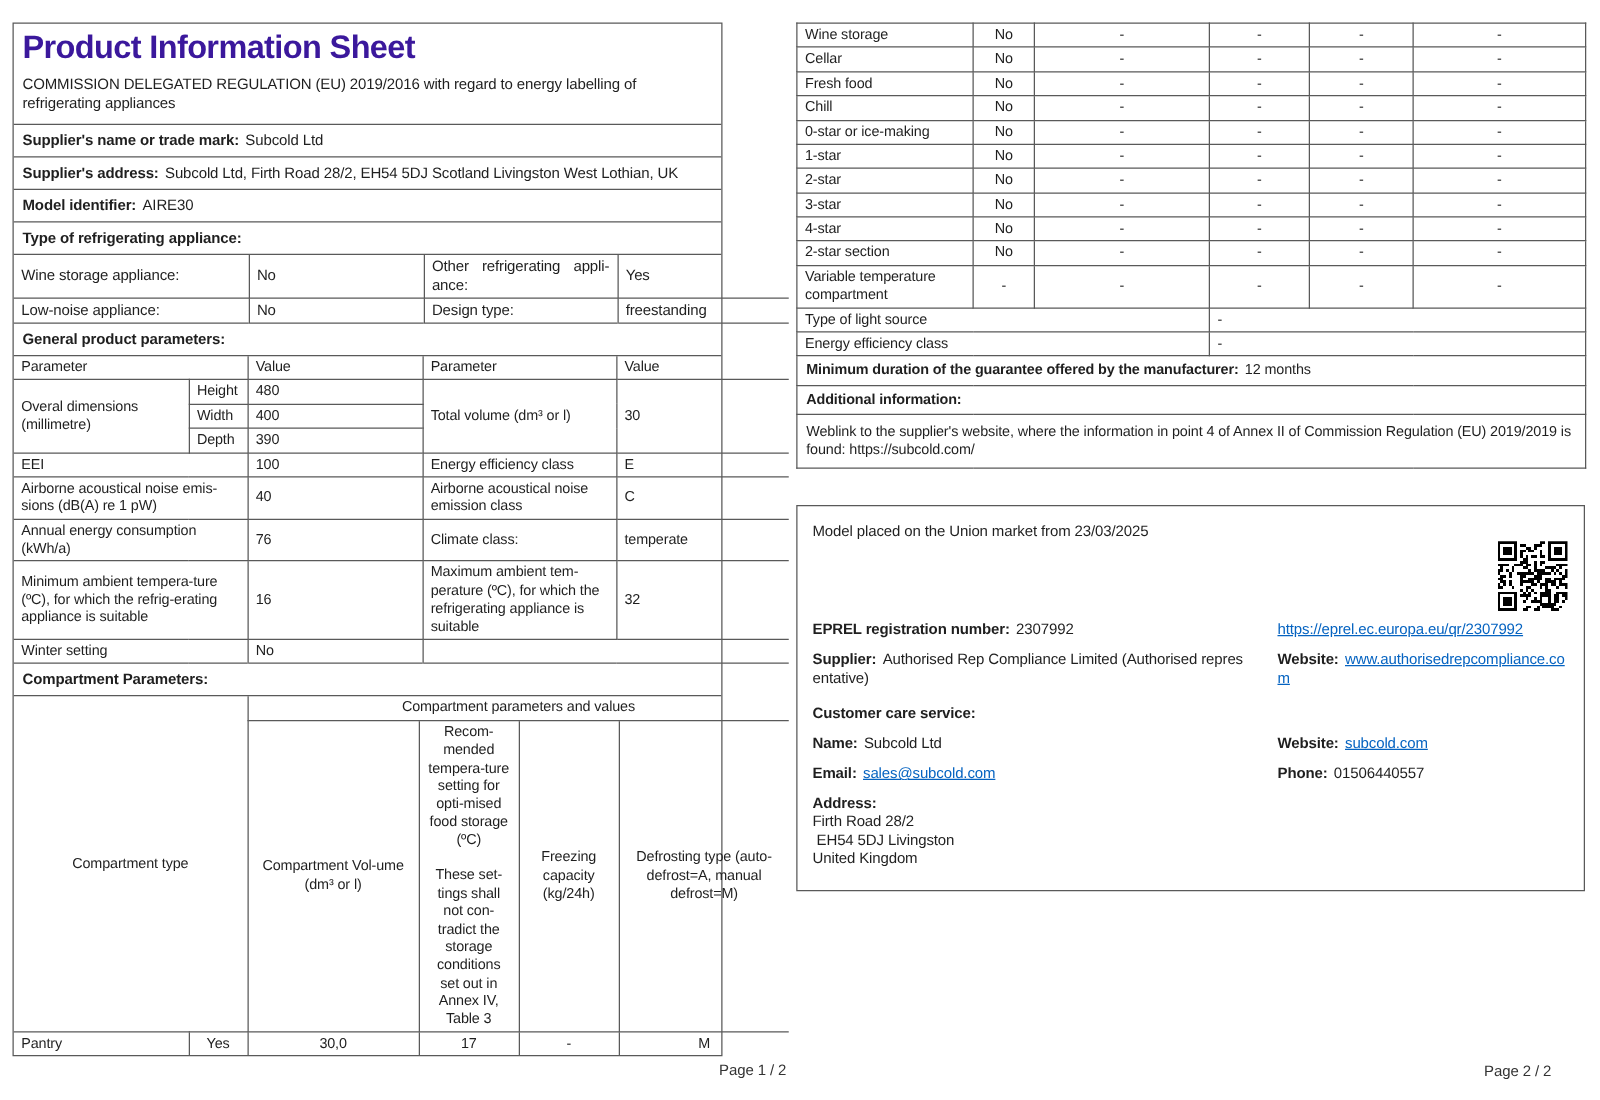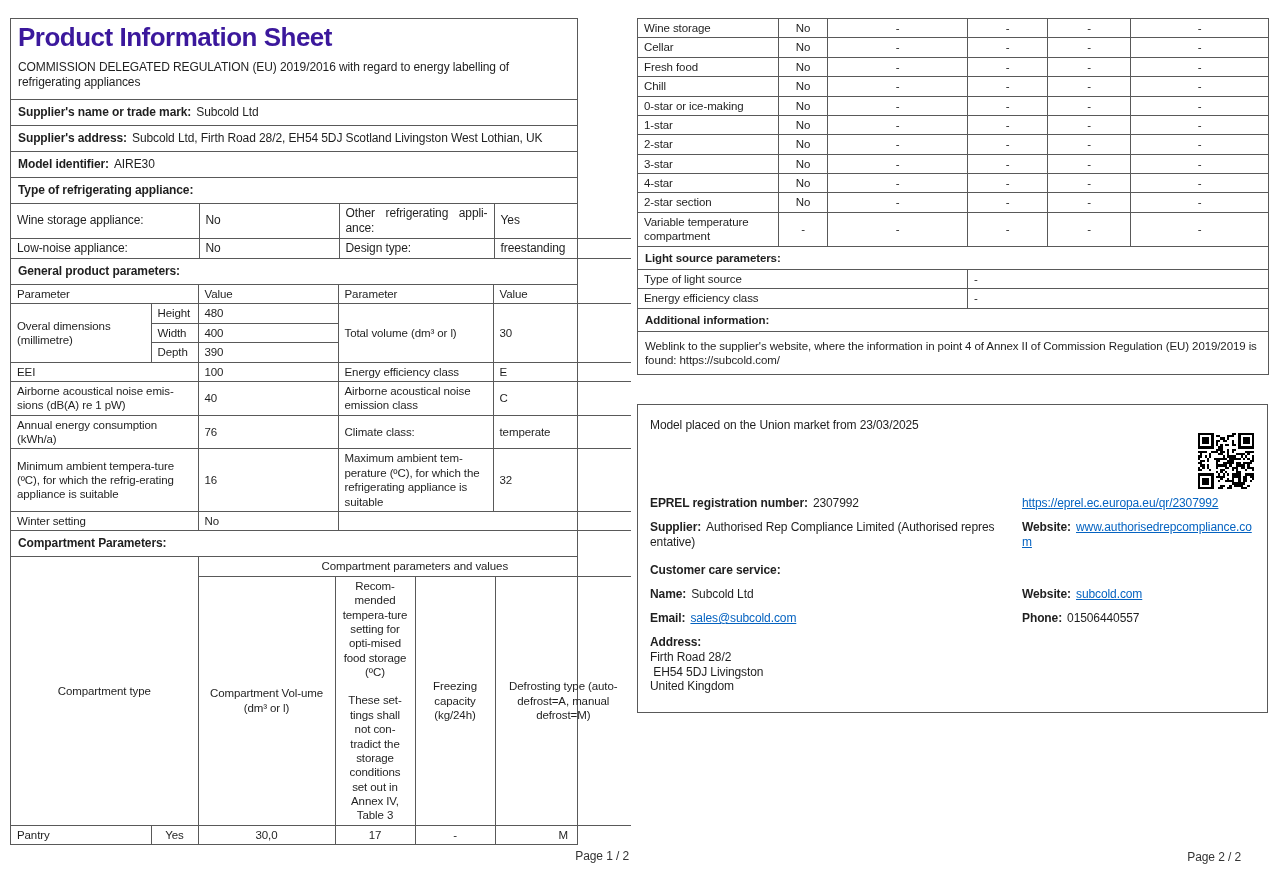--- a/index.html
+++ b/index.html
@@ -312,29 +312,31 @@
     <tr>
       <td>Variable temperature compartment</td>
       <td class="ctr">-</td>
       <td class="ctr">-</td>
       <td class="ctr">-</td>
       <td class="ctr">-</td>
       <td class="ctr">-</td>
     </tr>
 
     <tr>
-      <td class="secrow" colspan="6"><b>Light source parameters:</b></td>
-    </tr>
-    <tr>
       <td class="h19" colspan="3">Type of light source</td>
       <td colspan="3">-</td>
     </tr>
     <tr>
       <td class="h19" colspan="3">Energy efficiency class</td>
       <td colspan="3">-</td>
+    </tr>
+    <tr>
+      <td class="secrow" colspan="6">
+        <b class="lbl">Minimum duration of the guarantee offered by the manufacturer:</b><span>12 months</span>
+      </td>
     </tr>
     <tr>
       <td class="secrow" colspan="6"><b>Additional information:</b></td>
     </tr>
     <tr>
       <td class="secrow" colspan="6" style="height:43px;vertical-align:middle;">
         <span>Weblink to the supplier's website, where the information in point 4 of Annex II of Commission Regulation (EU) 2019/2019 is found:</span>
         <span>https://subcold.com/</span>
       </td>
     </tr>

